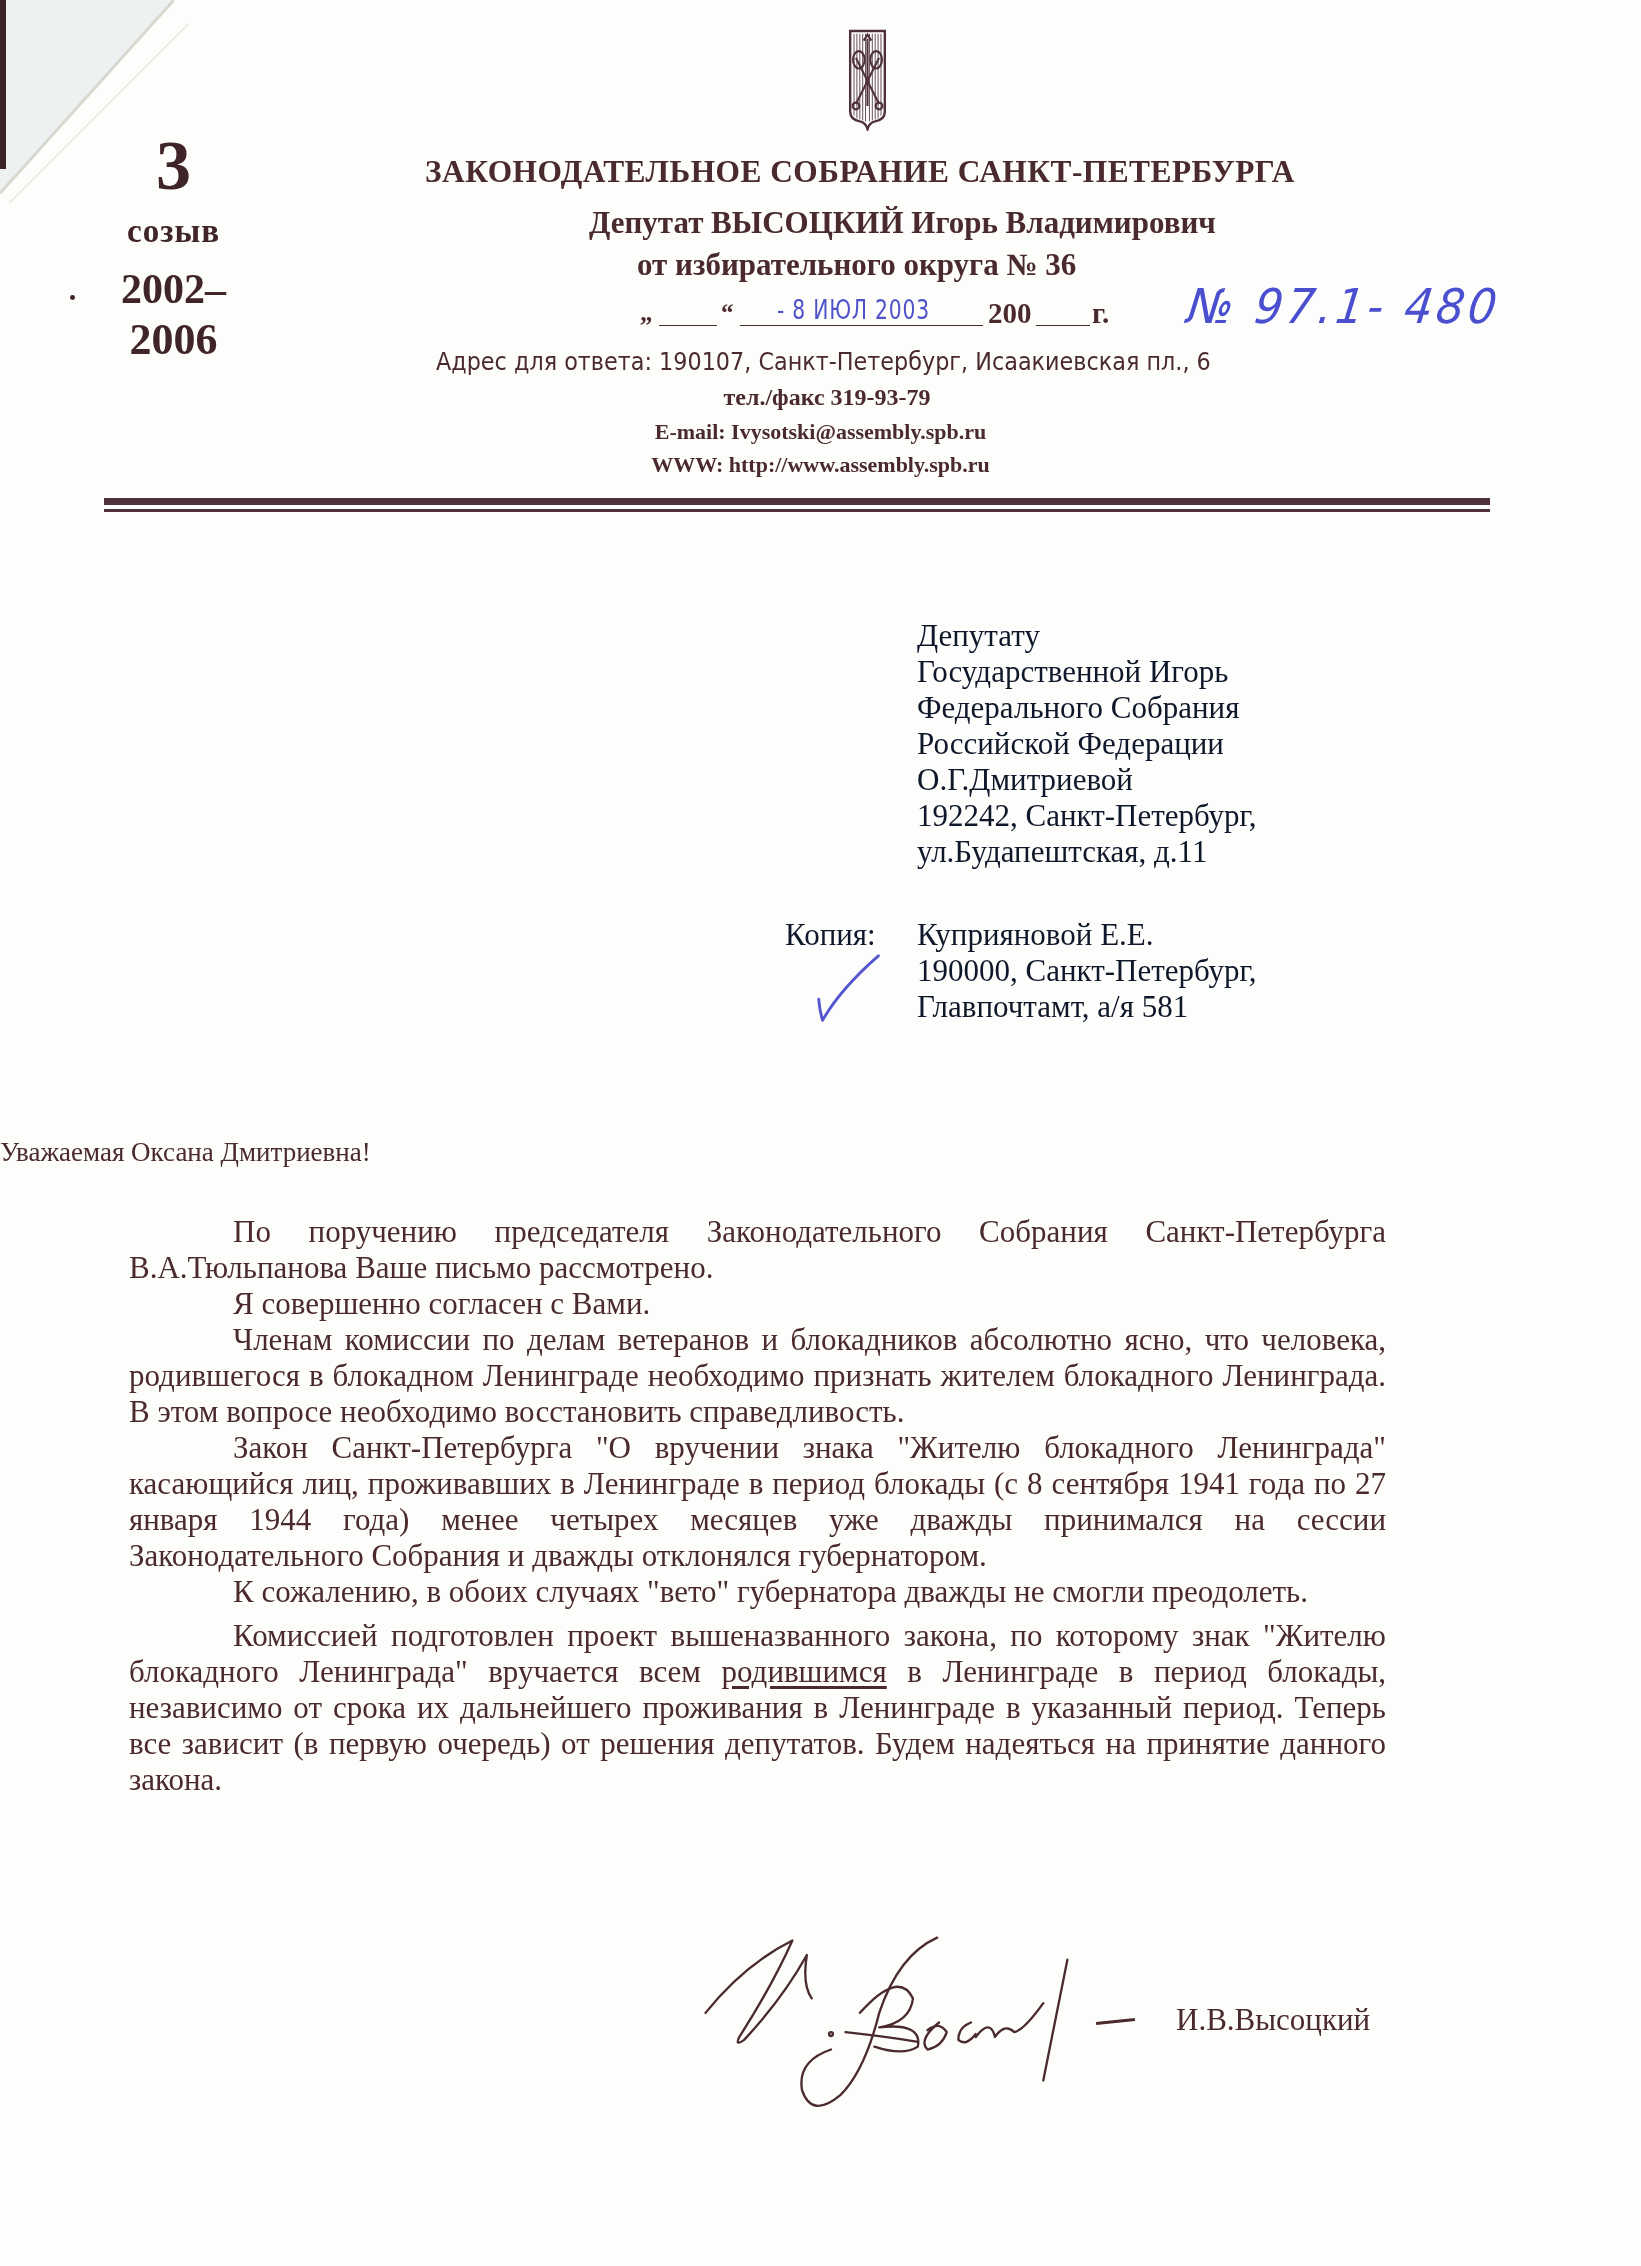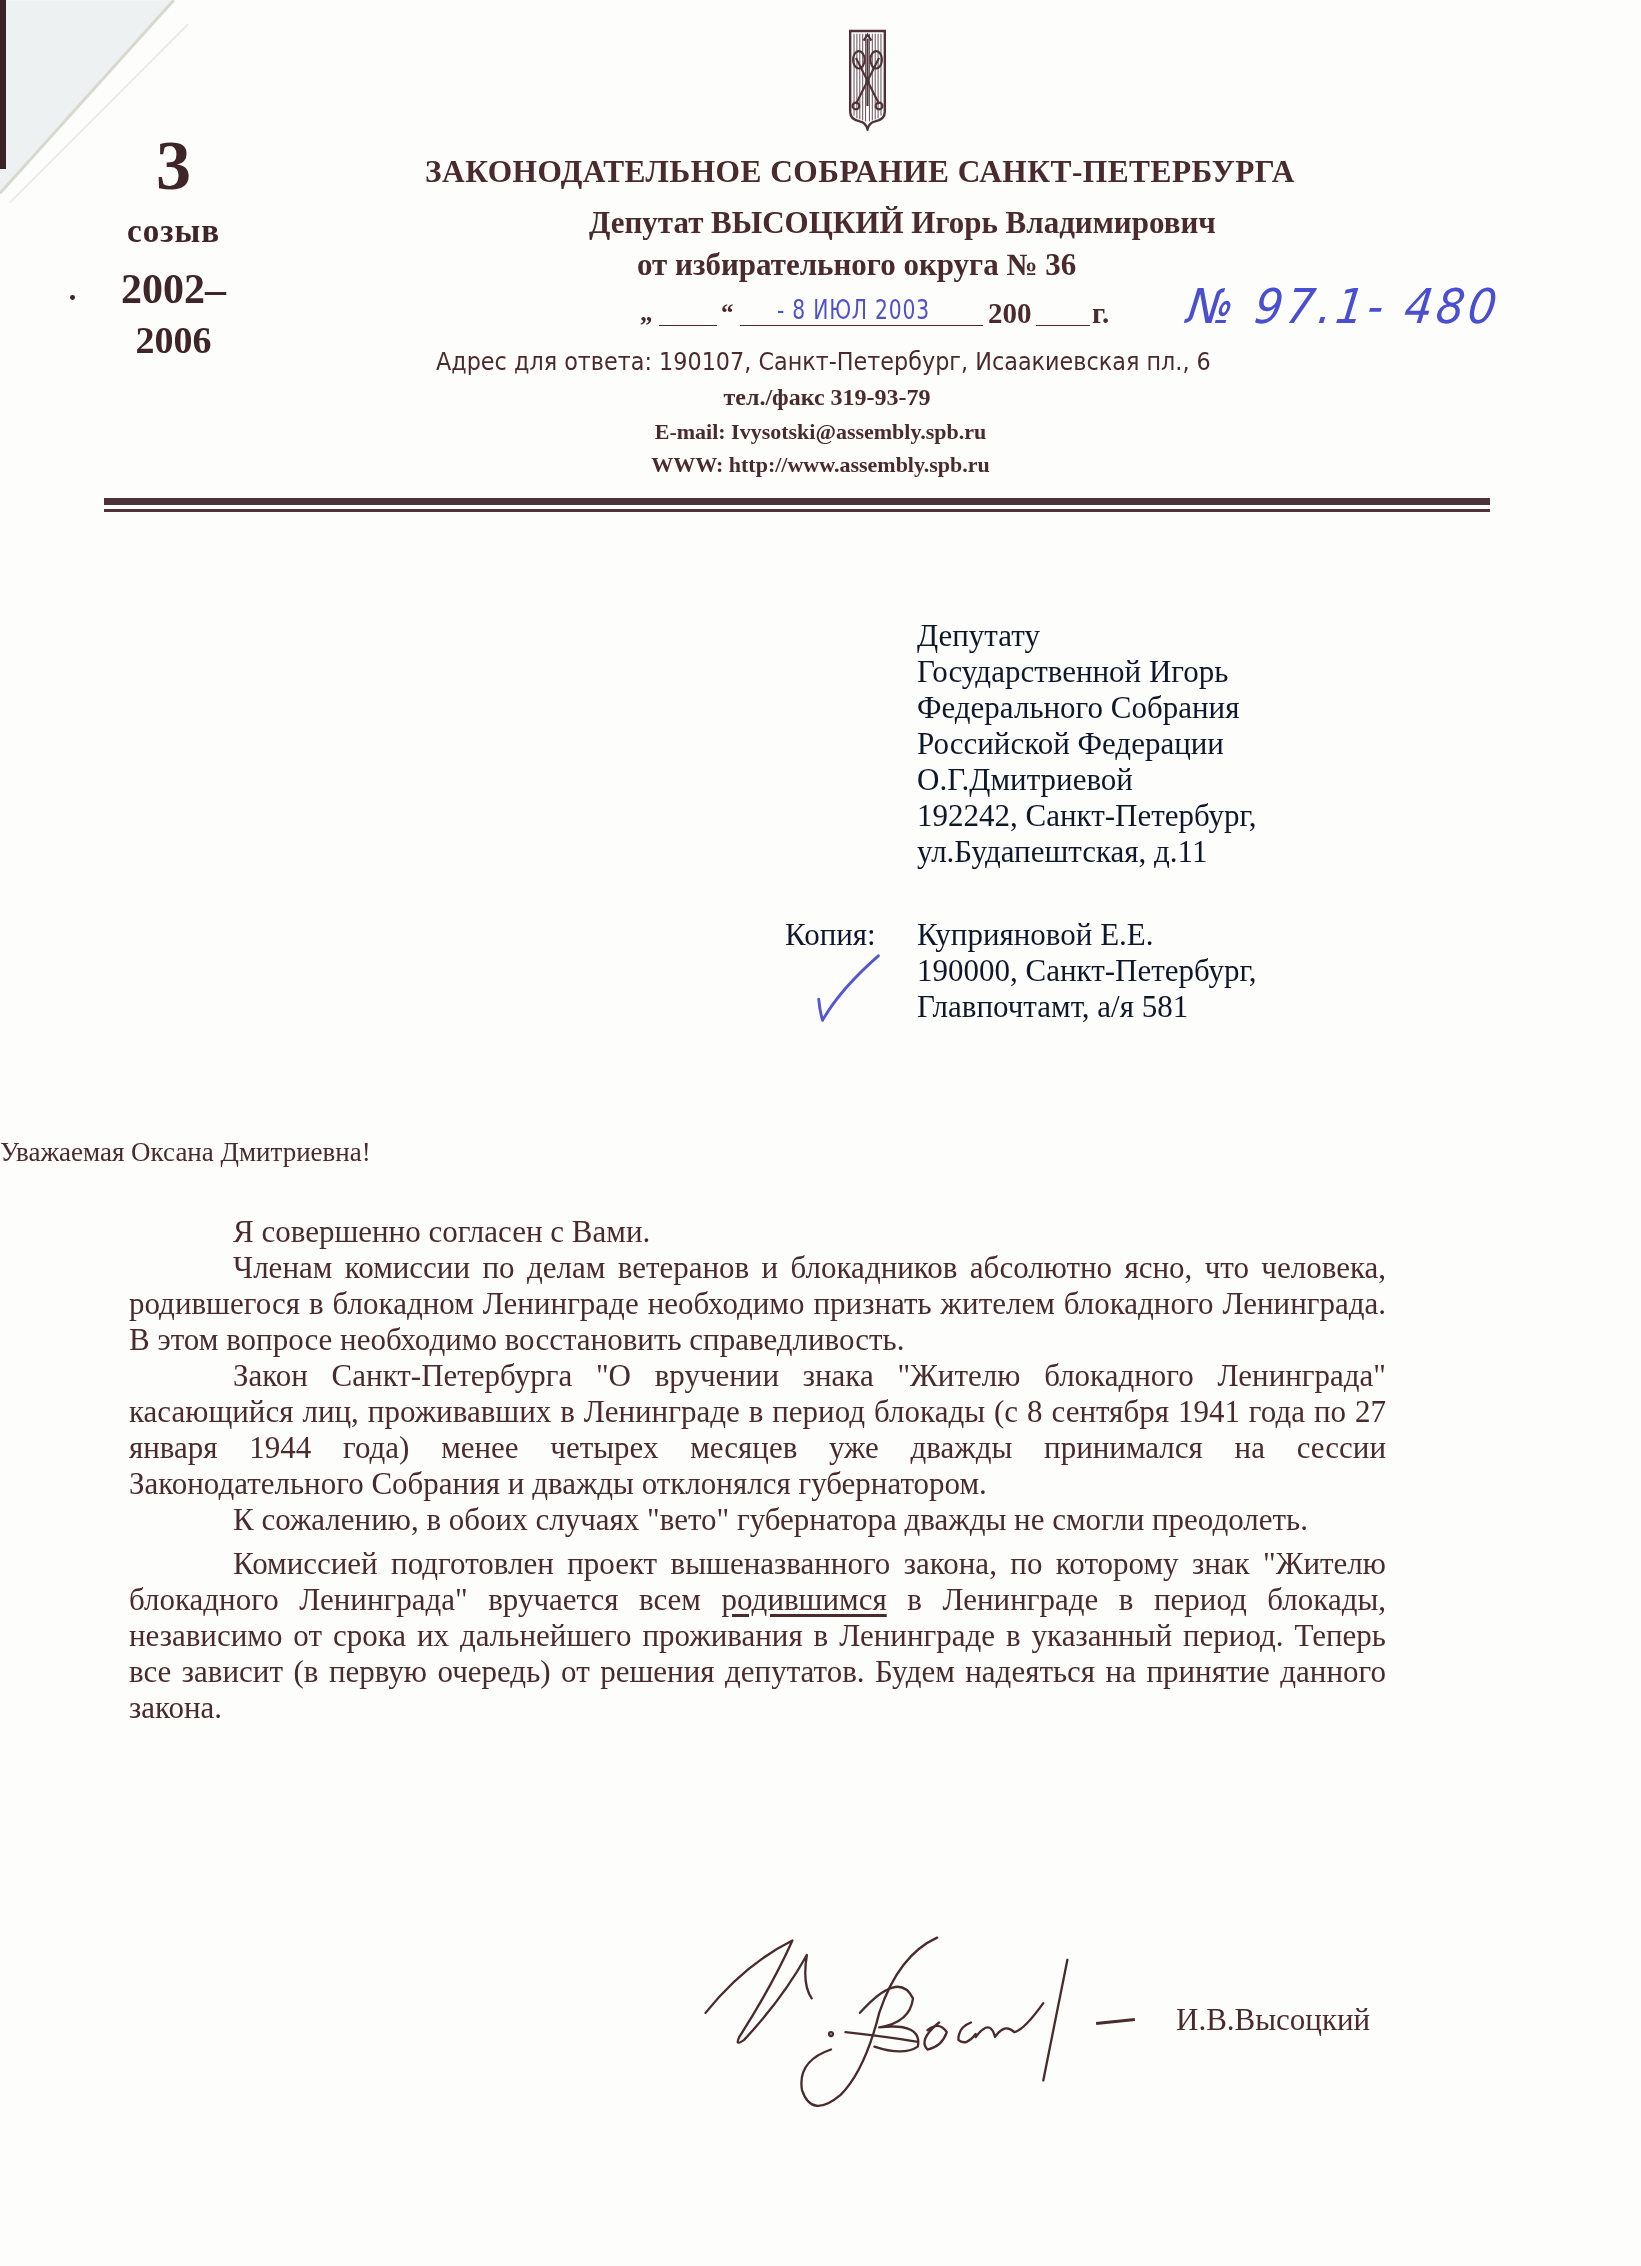--- a/index.html
+++ b/index.html
@@ -17,21 +17,21 @@
   #fold svg { display: block; }
 
   
   #emblem { left: 848px; top: 29px; width: 39px; height: 102px; }
 
   
   .conv { font-weight: bold; text-align: center; width: 135px; left: 106px; color: #3f2428; }
   #conv-number { top: 131px; font-size: 70px; line-height: 70px; }
   #conv-label { top: 214px; font-size: 33px; line-height: 35px; font-weight: bold; letter-spacing: 1px; }
   #conv-years-1 { top: 266px; font-size: 42px; line-height: 46px; }
-  #conv-years-2 { top: 317px; font-size: 38px; line-height: 46px; }
+  #conv-years-2 { top: 317px; font-size: 44px; line-height: 46px; }
   #conv-dot { left: 70px; top: 295px; width: 4.8px; height: 4.8px; border-radius: 50%; background: #3f2428; }
 
   
   .lh { font-weight: bold; white-space: nowrap; color: #4a2a2c; }
   #org-name { left: 425px; top: 153px; font-size: 32px; letter-spacing: 0.5px; transform: scaleX(0.98); transform-origin: left; }
   #deputy-line { left: 589px; top: 205px; font-size: 31px; }
   #district-line { left: 637px; top: 247px; font-size: 31px; }
 
   #date-line { left: 640px; top: 295px; height: 39px; width: 850px; }
   #date-line .q { position: absolute; font-weight: bold; font-size: 25px; top: 3.9px; }
@@ -158,20 +158,21 @@
 </div>
 <div id="checkmark" class="abs">
   <svg width="77" height="77" viewBox="0 0 80 80">
     <path d="M8,50 Q9,62 12,72 Q30,40 70,5" fill="none" stroke="#5457d0" stroke-width="3" stroke-linecap="round" stroke-linejoin="round"></path>
   </svg>
 </div>
 
 <div id="greeting" class="abs">Уважаемая Оксана Дмитриевна!</div>
 
 <div id="letter-body" class="abs">
+  <p>По поручению председателя Законодательного Собрания Санкт-Петербурга В.А.Тюльпанова Ваше письмо рассмотрено.</p>
   <p>Я совершенно согласен с Вами.</p>
   <p>Членам комиссии по делам ветеранов и блокадников абсолютно ясно, что человека, родившегося в блокадном Ленинграде необходимо признать жителем блокадного Ленинграда. В этом вопросе необходимо восстановить справедливость.</p>
   <p>Закон Санкт-Петербурга "О вручении знака "Жителю блокадного Ленинграда" касающийся лиц, проживавших в Ленинграде в период блокады (с 8 сентября 1941 года по 27 января 1944 года) менее четырех месяцев уже дважды принимался на сессии Законодательного Собрания и дважды отклонялся губернатором.</p>
   <p>К сожалению, в обоих случаях "вето" губернатора дважды не смогли преодолеть.</p>
   <p class="spaced"><span>Комиссией подготовлен проект вышеназванного закона, по которому знак "Жителю блокадного Ленинграда" вручается всем </span><span class="u">родившимся</span><span> в Ленинграде в период блокады, независимо от срока их дальнейшего проживания в Ленинграде в указанный период. Теперь все зависит (в первую очередь) от решения депутатов. Будем надеяться на принятие данного закона.</span></p>
 </div>
 
 <div id="closing" class="abs">
 </div>
 

